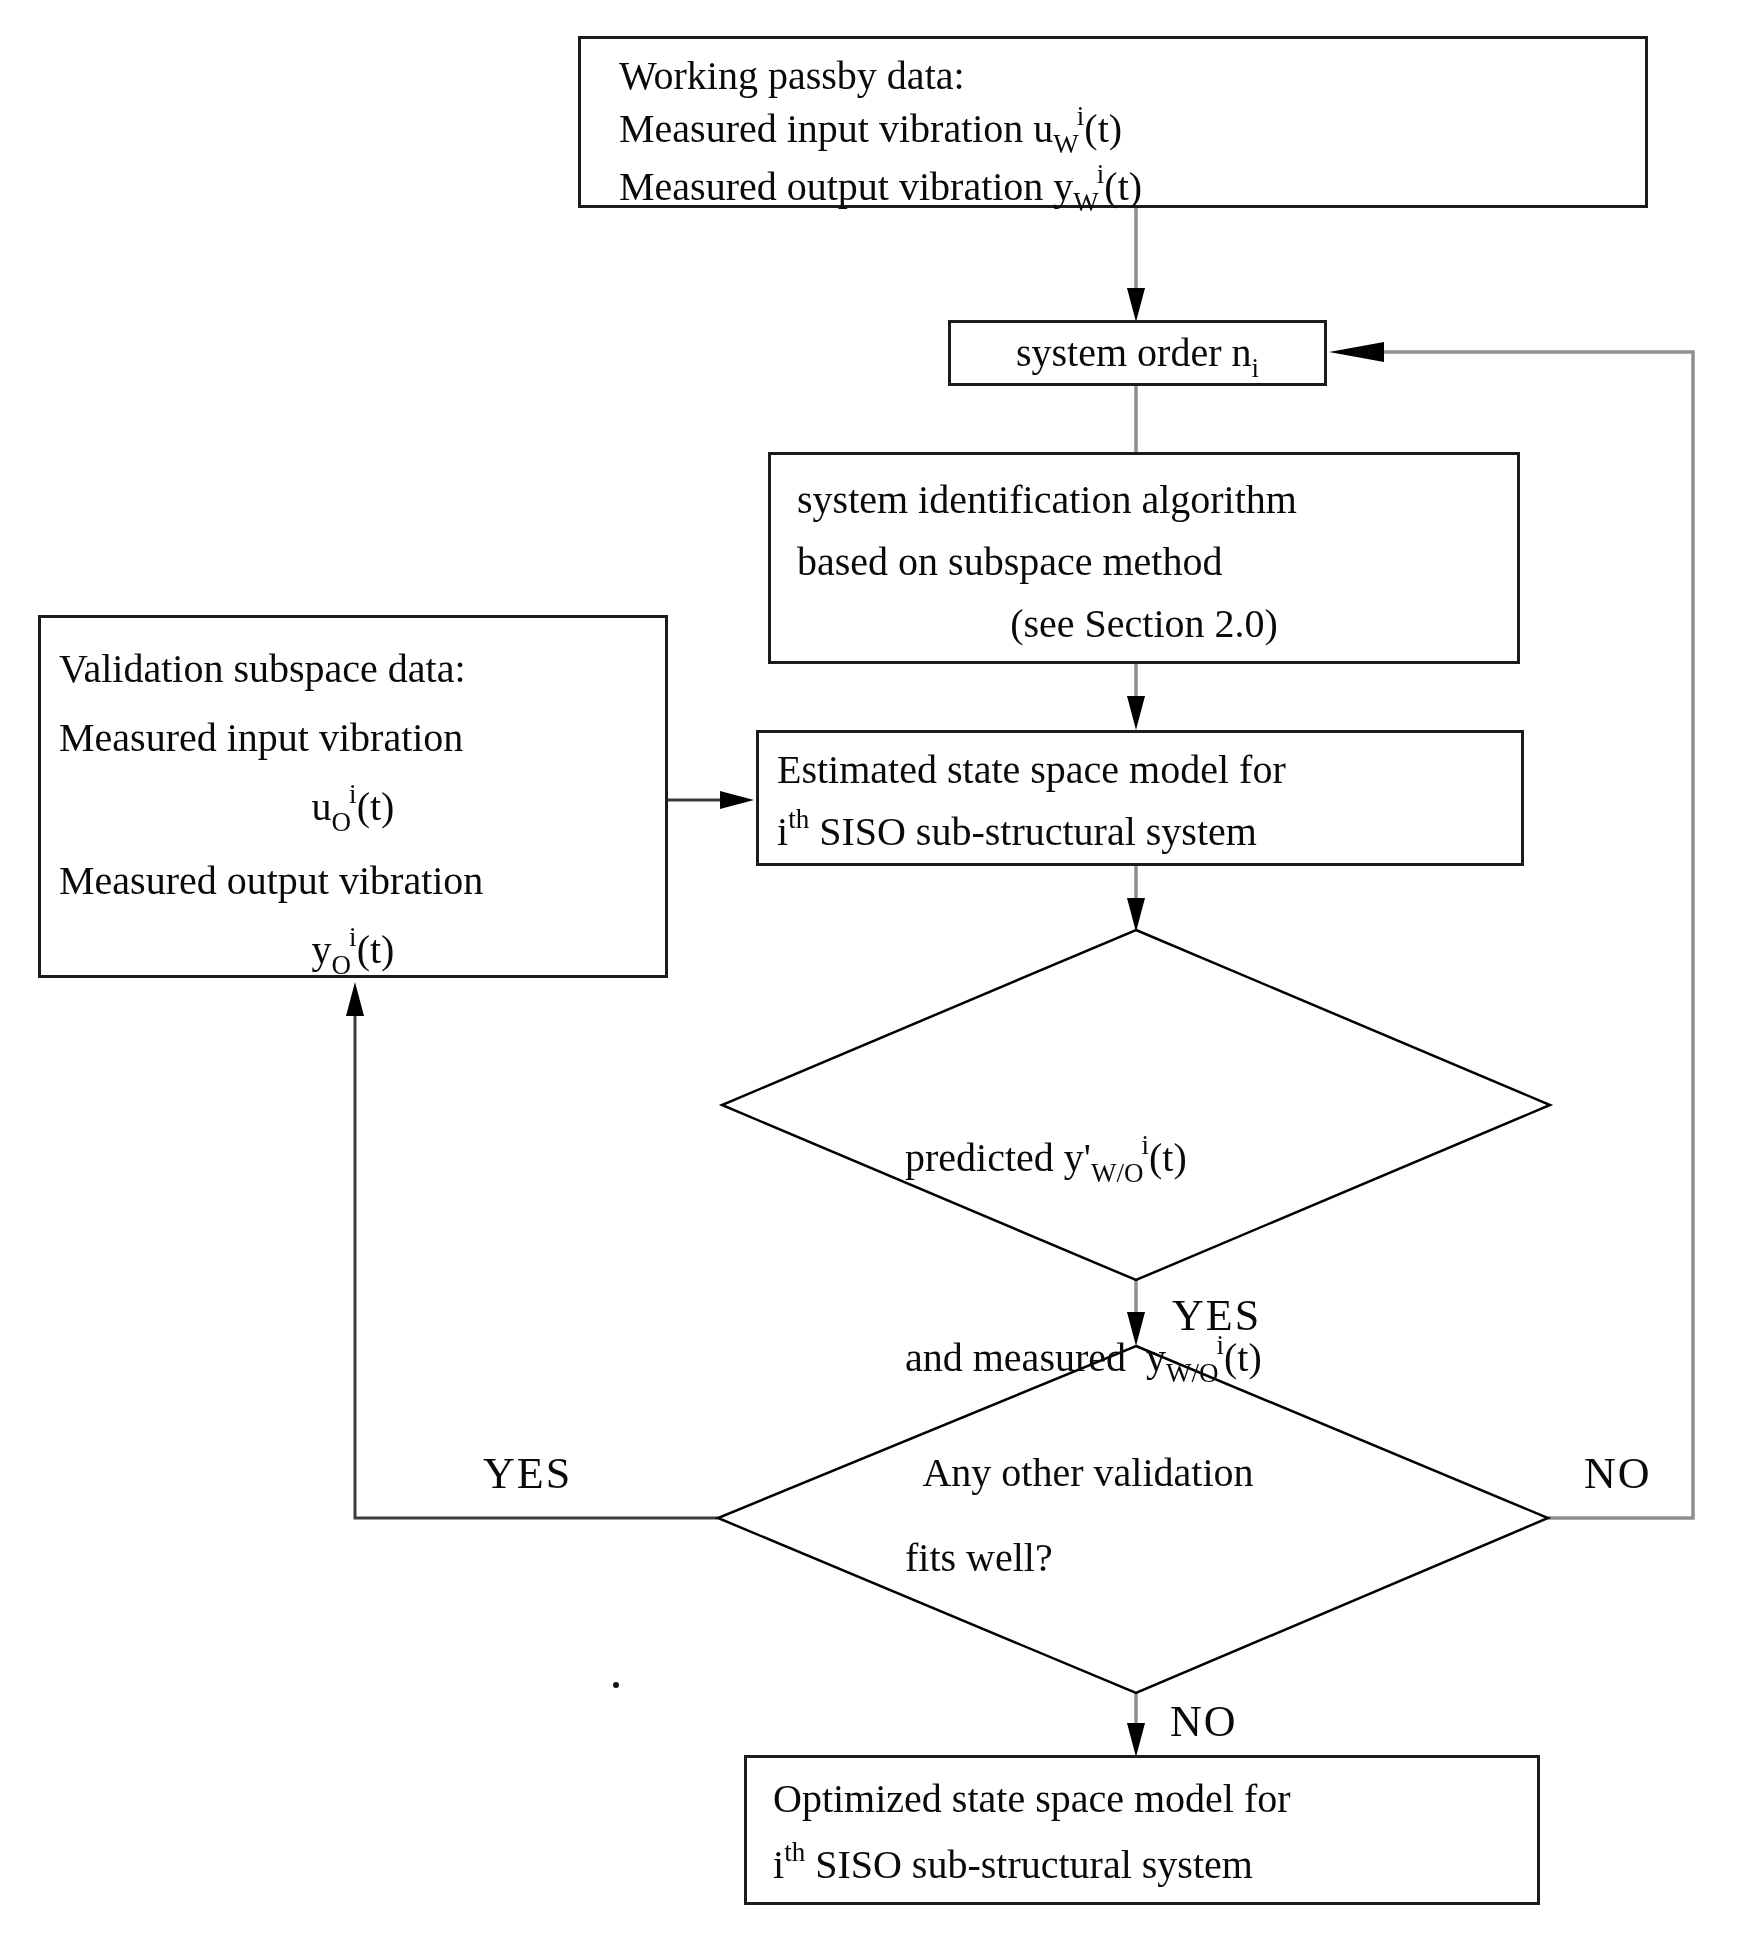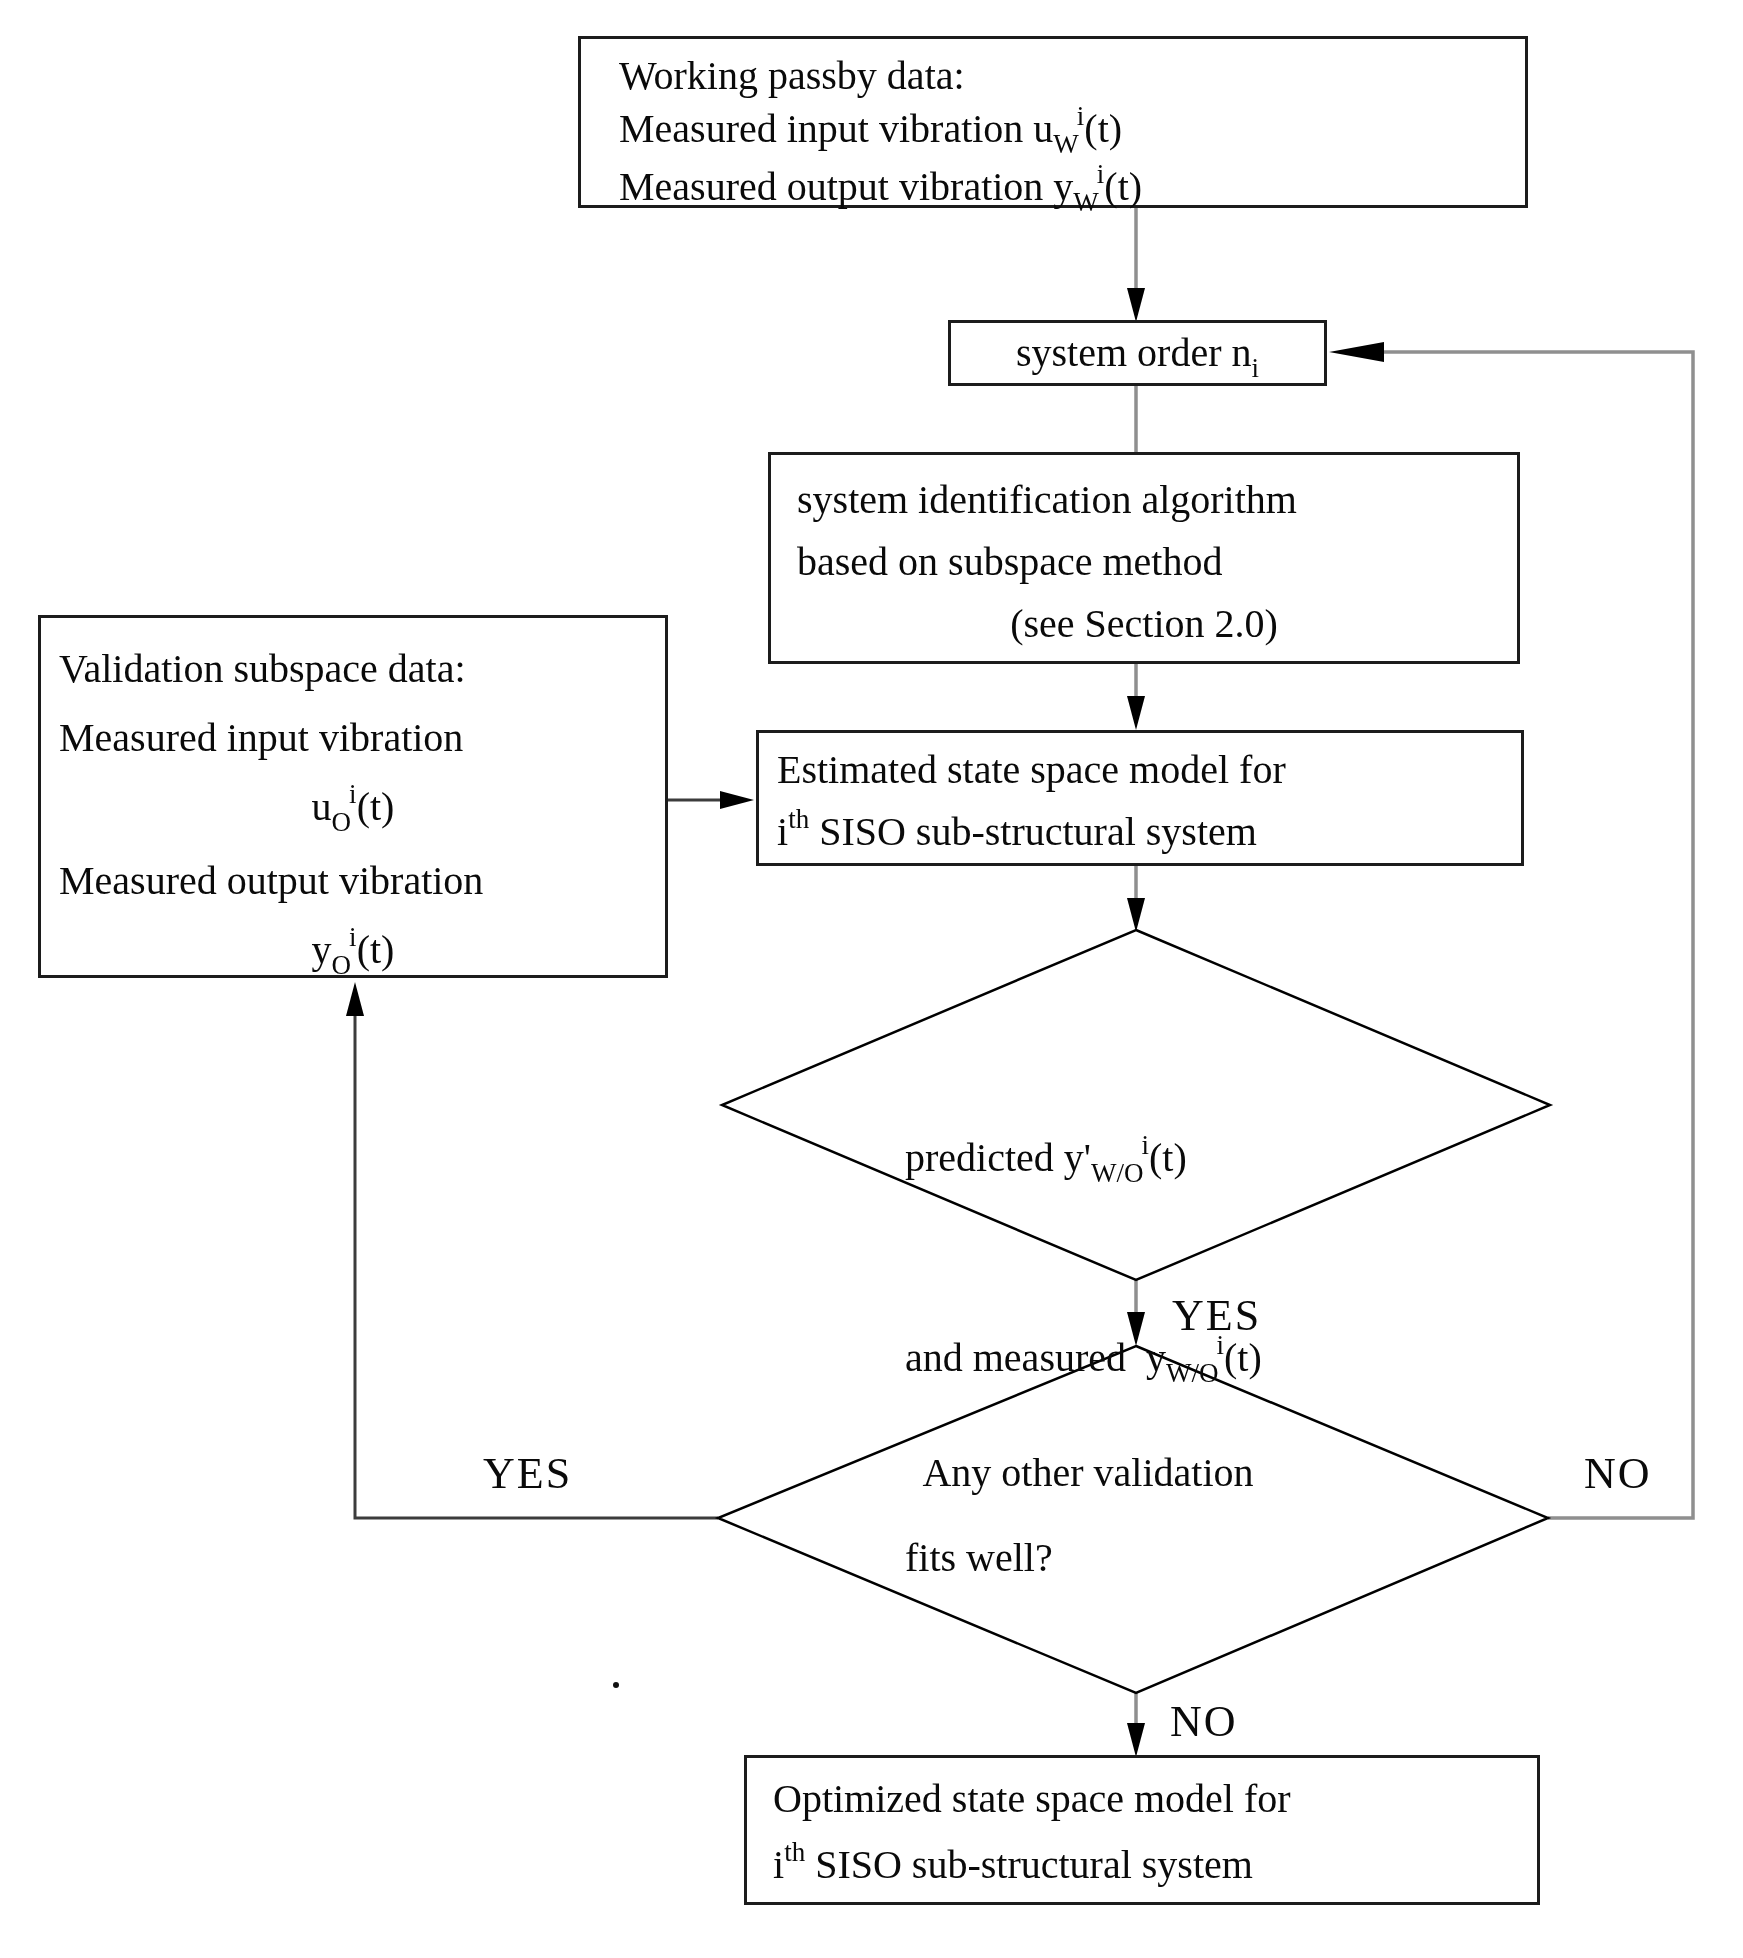--- a/index.html
+++ b/index.html
@@ -13,21 +13,21 @@
   }
   #flow-svg{position:absolute;left:0;top:0;}
   .box{
     position:absolute;
     box-sizing:border-box;
     border:3px solid #1c1c1c;
     background:#ffffff;
     font-size:40px;
     color:#0a0a0a;
   }
-  #box-working{left:578px;top:36px;width:950px;height:172px;padding:10px 8px 0 38px;line-height:53px;}
+  #box-working{left:578px;top:36px;width:1070px;height:172px;padding:10px 8px 0 38px;line-height:53px;}
   #box-order{left:948px;top:320px;width:379px;height:66px;text-align:center;line-height:60px;}
   #box-algo{left:768px;top:452px;width:752px;height:212px;padding:14px 0 0 0;line-height:62px;}
   .algo-line{padding-left:26px;}
   .algo-center{text-align:center;padding-left:0;}
   #box-est{left:756px;top:730px;width:768px;height:136px;padding:6px 0 0 18px;line-height:62px;}
   #box-valid{left:38px;top:615px;width:630px;height:363px;padding:16px 0 0 18px;line-height:69px;}
   .center{text-align:center;padding-left:0;padding-right:18px;}
   #box-opt{left:744px;top:1755px;width:796px;height:150px;padding:8px 0 0 26px;line-height:66px;}
   .dtext{position:absolute;font-size:40px;color:#0a0a0a;}
   #d1-text{left:905px;top:995px;width:600px;line-height:65px;white-space:pre;}

